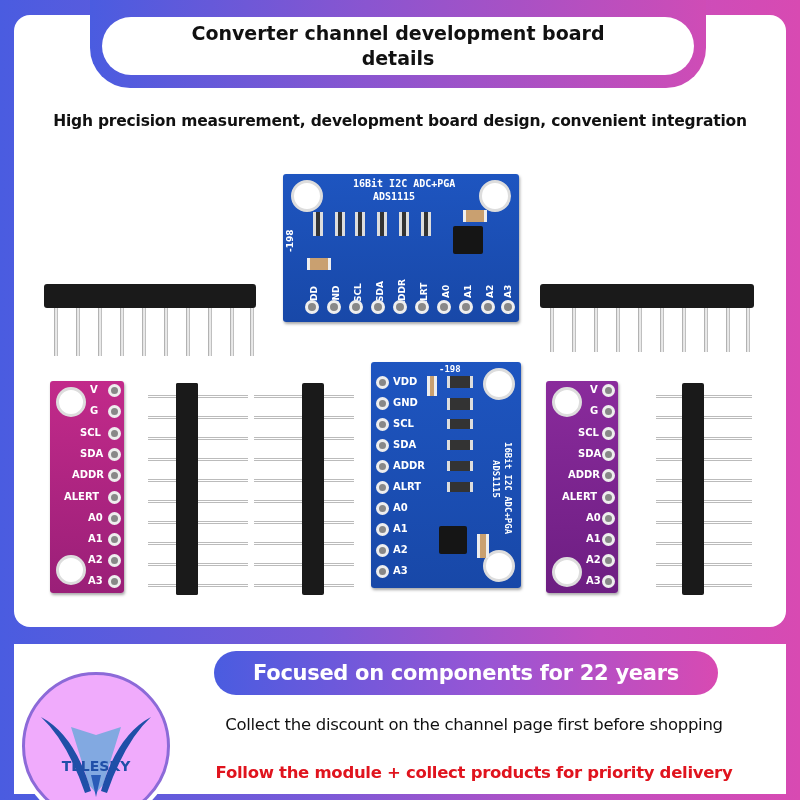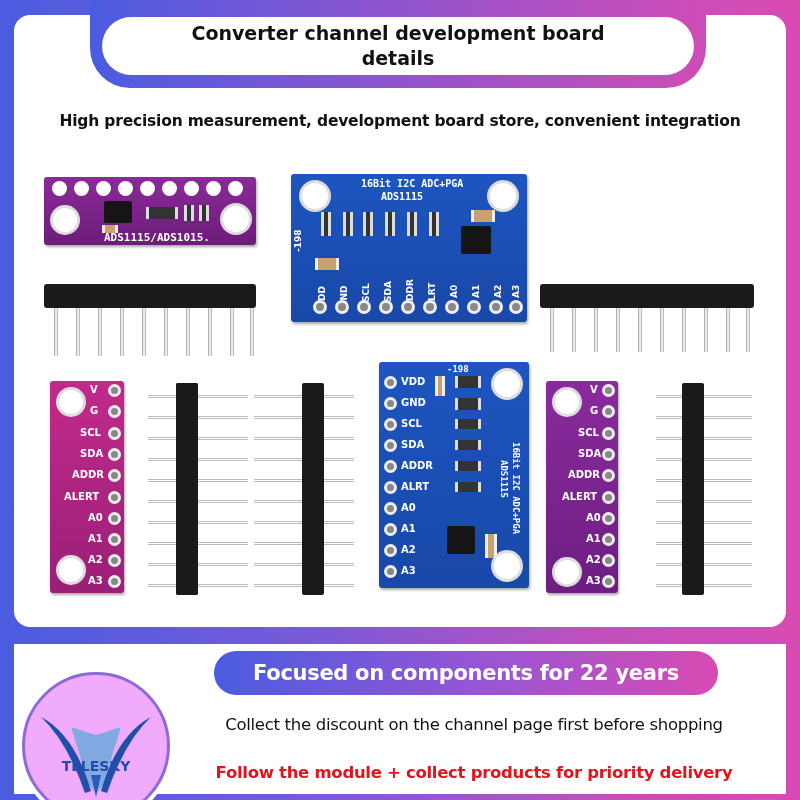--- a/index.html
+++ b/index.html
@@ -31,21 +31,21 @@
     position: absolute; left: 0; top: 112px; width: 800px; text-align: center;
     font-family: "DejaVu Sans", sans-serif; font-weight: bold; font-size: 15.5px; color: #111;
     letter-spacing: -0.2px;
   }
   
   .stage { position: absolute; left: 0; top: 0; width: 800px; height: 800px; pointer-events: none; }
   .board { position: absolute; border-radius: 3px; box-shadow: 1px 2px 3px rgba(0,0,0,0.35); }
   .purple { background: linear-gradient(180deg, #8b2a9a 0%, #6c1c78 100%); }
   .magenta { background: linear-gradient(180deg, #c22a8a 0%, #9a1f78 100%); }
   .violet { background: linear-gradient(180deg, #8a2b9c 0%, #6d1e82 100%); }
-  .blue { background: linear-gradient(180deg, #1e55c0 0%, #1848a8 100%); margin-left: 8px; }
+  .blue { background: linear-gradient(180deg, #1e55c0 0%, #1848a8 100%); }
   .hole { position: absolute; border-radius: 50%; background: #fff; border: 3px solid #ddd; }
   .pad { position: absolute; border-radius: 50%; background: #fff; }
   .pad.ring { background: #888; border: 3px solid #eee; }
   .chip { position: absolute; background: #151515; border-radius: 2px; }
   .smd { position: absolute; background: #333; border-left: 3px solid #ddd; border-right: 3px solid #ddd; }
   .cap { position: absolute; background: #c9a070; border-left: 3px solid #eee; border-right: 3px solid #eee; }
   .board-label { position: absolute; color: #fff; font-family: "DejaVu Sans Mono", monospace; font-weight: bold; white-space: nowrap; }
   .pinlabel { position: absolute; color: #fff; font-family: "DejaVu Sans", sans-serif; font-weight: bold; font-size: 10px; white-space: nowrap; }
   .vlabel { position: absolute; color: #fff; font-family: "DejaVu Sans", sans-serif; font-weight: bold; font-size: 9px; white-space: nowrap; transform: rotate(-90deg); transform-origin: left top; }
   .header-v { position: absolute; }
@@ -73,43 +73,24 @@
     font-family: "DejaVu Sans", sans-serif; font-weight: bold; font-size: 16.5px; color: #e0141e; letter-spacing: -0.3px; }
 </style>
 </head>
 <body>
 
 <div class="main-panel"></div>
 <div class="title-tab"></div>
 <div class="title-pill">
   <span>Converter channel development board details</span>
 </div>
-<div class="subtitle">High precision measurement, development board store, convenient integration</div>
+<div class="subtitle">High precision measurement, development board design, convenient integration</div>
 
 <div class="stage">
 
-  <div class="board purple" style="left:44px;top:177px;width:212px;height:68px;">
-    <div class="pad" style="left:8px;top:4px;width:15px;height:15px;"></div>
-    <div class="pad" style="left:30px;top:4px;width:15px;height:15px;"></div>
-    <div class="pad" style="left:52px;top:4px;width:15px;height:15px;"></div>
-    <div class="pad" style="left:74px;top:4px;width:15px;height:15px;"></div>
-    <div class="pad" style="left:96px;top:4px;width:15px;height:15px;"></div>
-    <div class="pad" style="left:118px;top:4px;width:15px;height:15px;"></div>
-    <div class="pad" style="left:140px;top:4px;width:15px;height:15px;"></div>
-    <div class="pad" style="left:162px;top:4px;width:15px;height:15px;"></div>
-    <div class="pad" style="left:184px;top:4px;width:15px;height:15px;"></div>
-    <div class="hole" style="left:6px;top:28px;width:30px;height:30px;"></div>
-    <div class="hole" style="left:176px;top:26px;width:32px;height:32px;"></div>
-    <div class="chip" style="left:60px;top:24px;width:28px;height:22px;"></div>
-    <div class="smd" style="left:102px;top:30px;width:32px;height:12px;"></div>
-    <div class="smd" style="left:140px;top:28px;width:10px;height:16px;"></div>
-    <div class="smd" style="left:155px;top:28px;width:10px;height:16px;"></div>
-    <div class="cap" style="left:58px;top:48px;width:16px;height:8px;"></div>
-    <div class="board-label" style="left:60px;top:54px;font-size:11px;">ADS1115/ADS1015.</div>
-  </div>
 
   <div class="header-v" style="left:44px;top:282px;width:212px;height:80px;">
     <div class="plastic" style="left:0;top:2px;width:212px;height:24px;border-radius:3px;"></div>
     <div class="pin" style="left:10px;top:26px;width:4px;height:48px;"></div>
     <div class="pin" style="left:32px;top:26px;width:4px;height:48px;"></div>
     <div class="pin" style="left:54px;top:26px;width:4px;height:48px;"></div>
     <div class="pin" style="left:76px;top:26px;width:4px;height:48px;"></div>
     <div class="pin" style="left:98px;top:26px;width:4px;height:48px;"></div>
     <div class="pin" style="left:120px;top:26px;width:4px;height:48px;"></div>
     <div class="pin" style="left:142px;top:26px;width:4px;height:48px;"></div>

